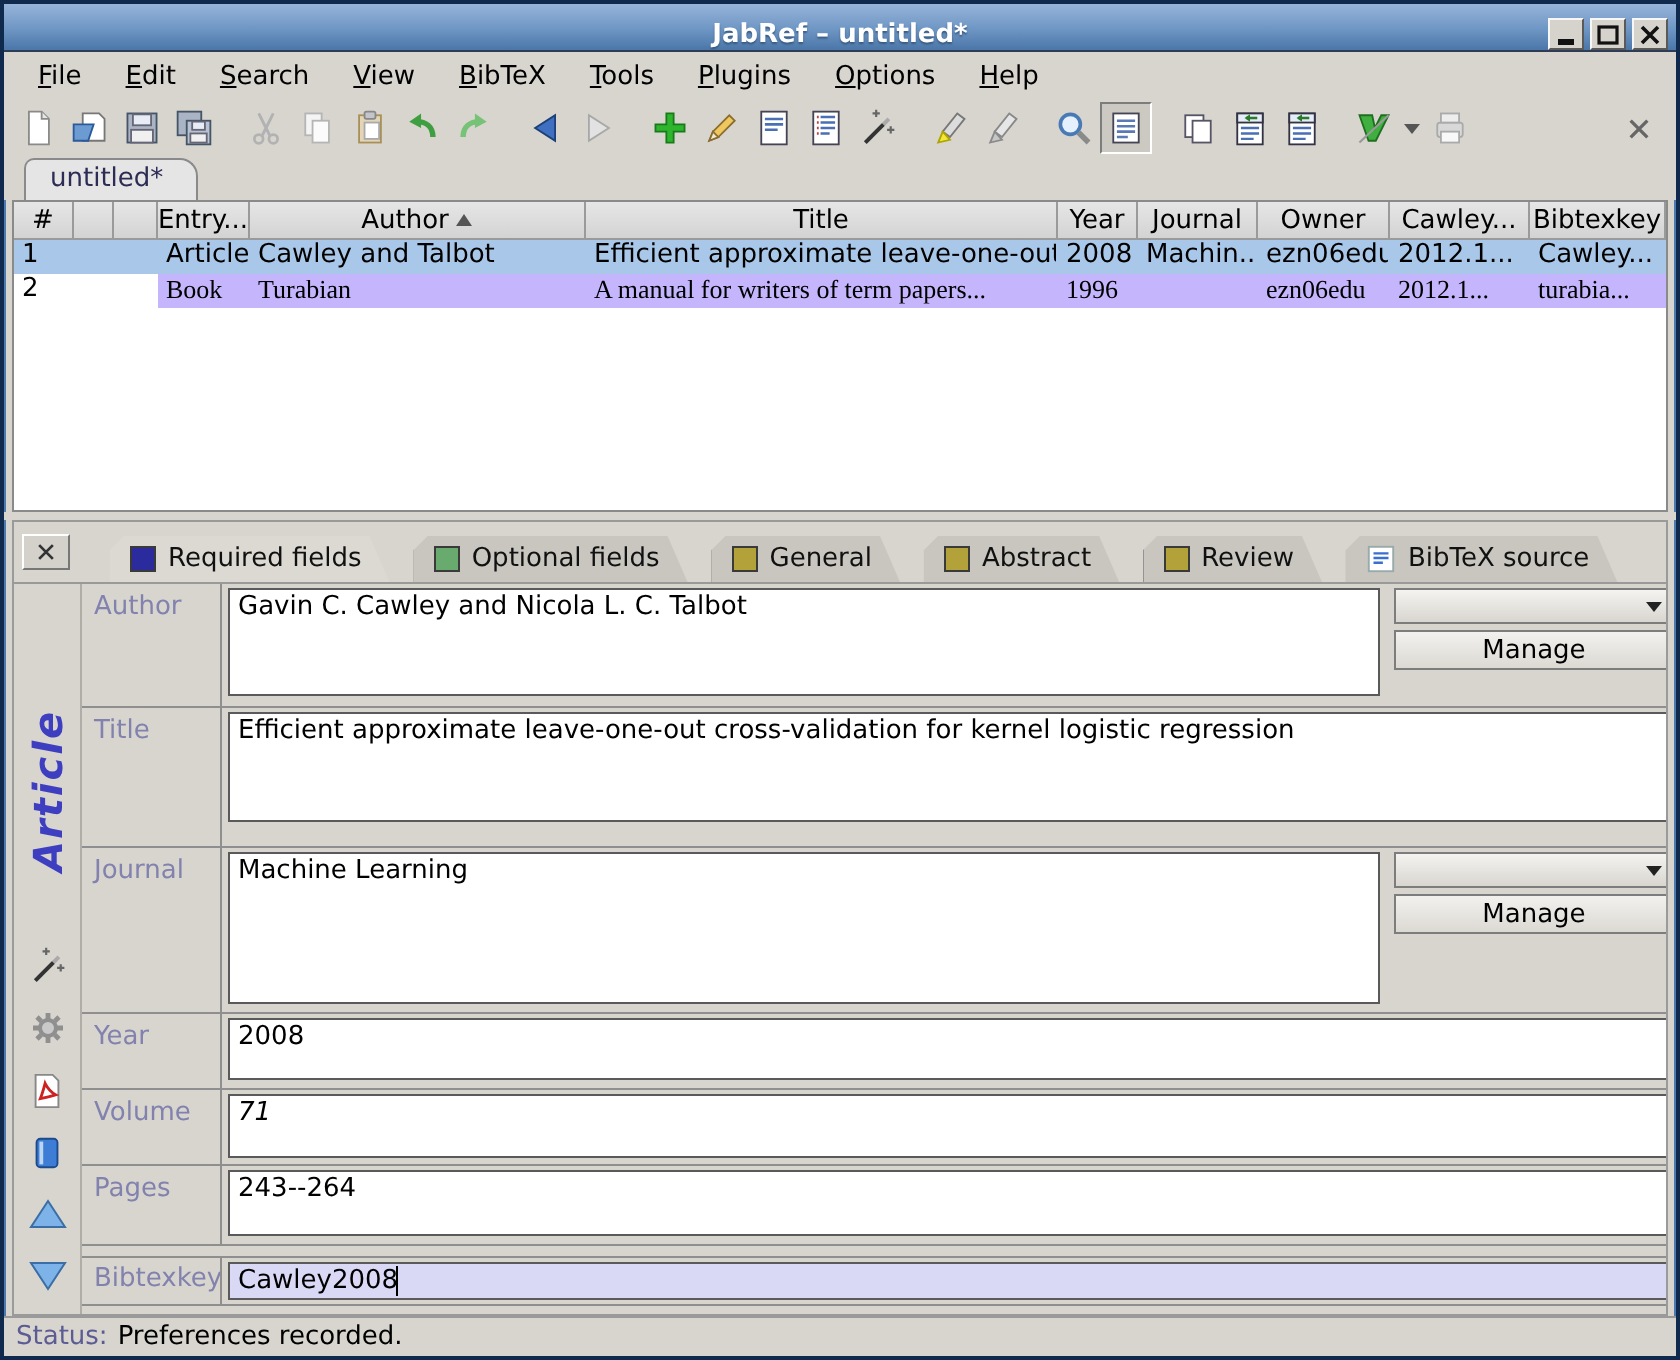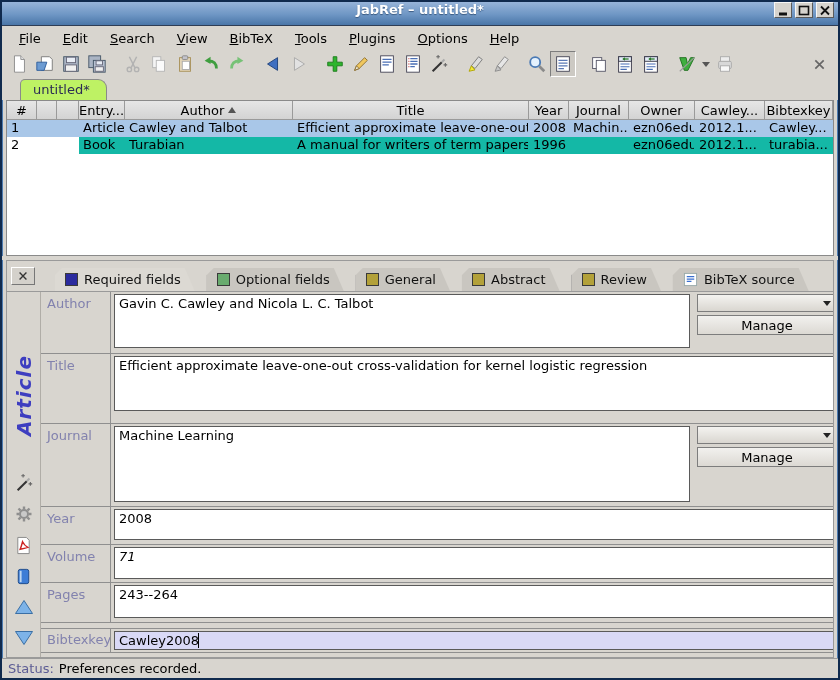--- a/index.html
+++ b/index.html
@@ -4,21 +4,21 @@
 <style>
   * { box-sizing: border-box; margin: 0; padding: 0; }
   html,body { width:840px; height:680px; background:#9a9a9a; }
   body { font-family:"DejaVu Sans","Liberation Sans",sans-serif; font-size:13px; color:#000; }
 
   .window { width:840px; height:680px; display:flex; flex-direction:column;
             border:2px solid #102a4d; background:#d8d5cf; box-shadow: inset 0 0 0 1px #4d7bb0; }
 
   
   .titlebar { height:24px; flex:0 0 24px; background:linear-gradient(#97b4d9,#6e96c4 55%,#4a76a8);
-              border-bottom:1px solid #2e3d55; display:flex; align-items:flex-start; position:relative; }
+              border-bottom:1px solid #2e3d55; display:flex; align-items:flex-end; position:relative; }
   .title { position:absolute; left:0; right:0; text-align:center; color:#fff; font-weight:bold;
            font-size:13px; text-shadow:0 1px 1px #3a5a80; }
   .winbtns { margin-left:auto; display:flex; gap:3px; padding-right:4px; position:relative; }
   .wbtn { width:18px; height:16px; background:#d6d3cd; border:1px solid;
           border-color:#f7f7f7 #5a5a5a #5a5a5a #f7f7f7; display:flex; align-items:center; justify-content:center; cursor:default; }
   .wbtn svg { display:block; }
 
   
   .menubar { height:24px; flex:0 0 24px; display:flex; align-items:center; gap:4px;
              padding-left:8px; background:#d8d5cf; }
@@ -30,33 +30,33 @@
   .tbtn { width:26px; height:26px; border:1px solid transparent; background:transparent;
           display:flex; align-items:center; justify-content:center; padding:0; }
   .tbtn.pressed { border-color:#7d7d7d #ffffff #ffffff #7d7d7d; background:#ccc9c3; }
   .tsep { width:10px; flex:0 0 10px; }
   .tcaret { width:0; height:0; border-left:4px solid transparent; border-right:4px solid transparent;
             border-top:5px solid #555; margin:0 2px; }
   .tbtn-close { margin-left:auto; }
 
   
   .tabstrip { height:22px; flex:0 0 22px; display:flex; align-items:flex-end; padding-left:10px; background:#d8d5cf; }
-  .dbtab { padding:2px 16px 3px 12px; background:#bef264; border:1px solid #8a8a8a; border-bottom:none;
-           border-radius:5px 9px 0 0; color:#2c2c54;margin-left:8px; }
+  .dbtab { padding:2px 16px 3px 12px; background:#e5e5e5; border:1px solid #8a8a8a; border-bottom:none;
+           border-radius:5px 9px 0 0; color:#2c2c54; }
 
   
   .tablearea { height:156px; flex:0 0 156px; margin:0 4px; background:#fff; border:1px solid #8a8a8a;
                overflow:hidden; display:flex; flex-direction:column; }
   .thead { display:flex; height:19px; flex:0 0 19px; background:linear-gradient(#e6e6e6,#d2d2d2); }
   .th { border-right:1px solid #9a9a9a; border-bottom:1px solid #9a9a9a; padding:1px 3px;
         white-space:nowrap; overflow:hidden; text-align:center; display:flex; align-items:center; justify-content:center; gap:4px; }
   .trow { display:flex; height:17px; flex:0 0 17px; }
   .td { padding:0 4px; white-space:nowrap; overflow:hidden; border-right:1px solid transparent; }
   .trow.selected .td { background:#a9c7e8; }
-  .trow.striped .td.stripe { background:#14b8a6; }
+  .trow.striped .td.stripe { background:#c4b5fd;font-family:Liberation Serif, serif; }
   .c0{width:30px;flex:0 0 30px;} .c1{width:20px;flex:0 0 20px;} .c2{width:22px;flex:0 0 22px;}
   .c3{width:46px;flex:0 0 46px;} .c4{width:168px;flex:0 0 168px;} .c5{width:236px;flex:0 0 236px;}
   .c6{width:40px;flex:0 0 40px;} .c7{width:60px;flex:0 0 60px;} .c8{width:66px;flex:0 0 66px;}
   .c9{width:70px;flex:0 0 70px;} .c10{flex:1;}
   .sort-asc { width:0; height:0; border-left:4px solid transparent; border-right:4px solid transparent;
               border-bottom:6px solid #555; }
 
   .splitter { height:4px; flex:0 0 4px; background:#d8d5cf; }
 
   

